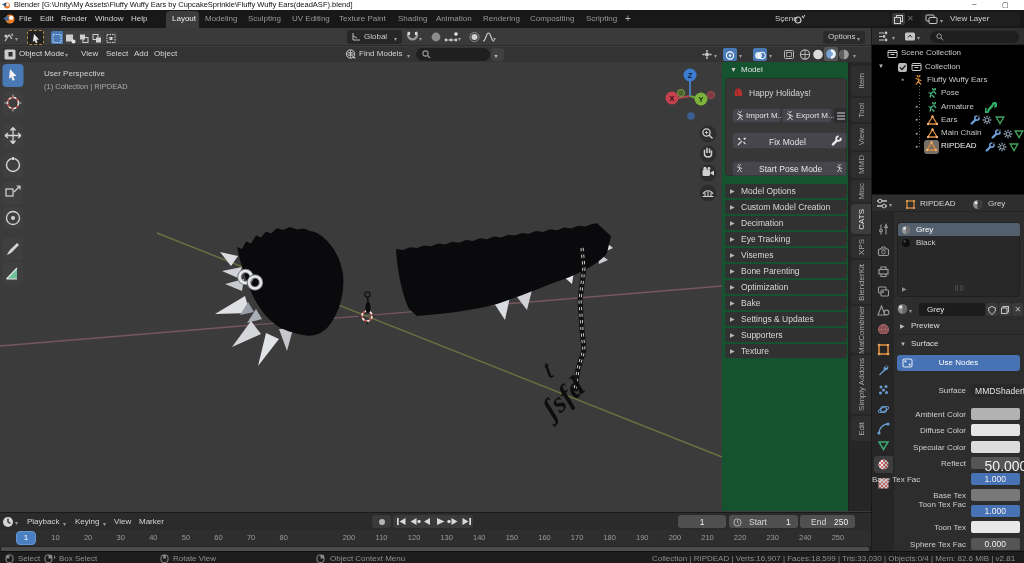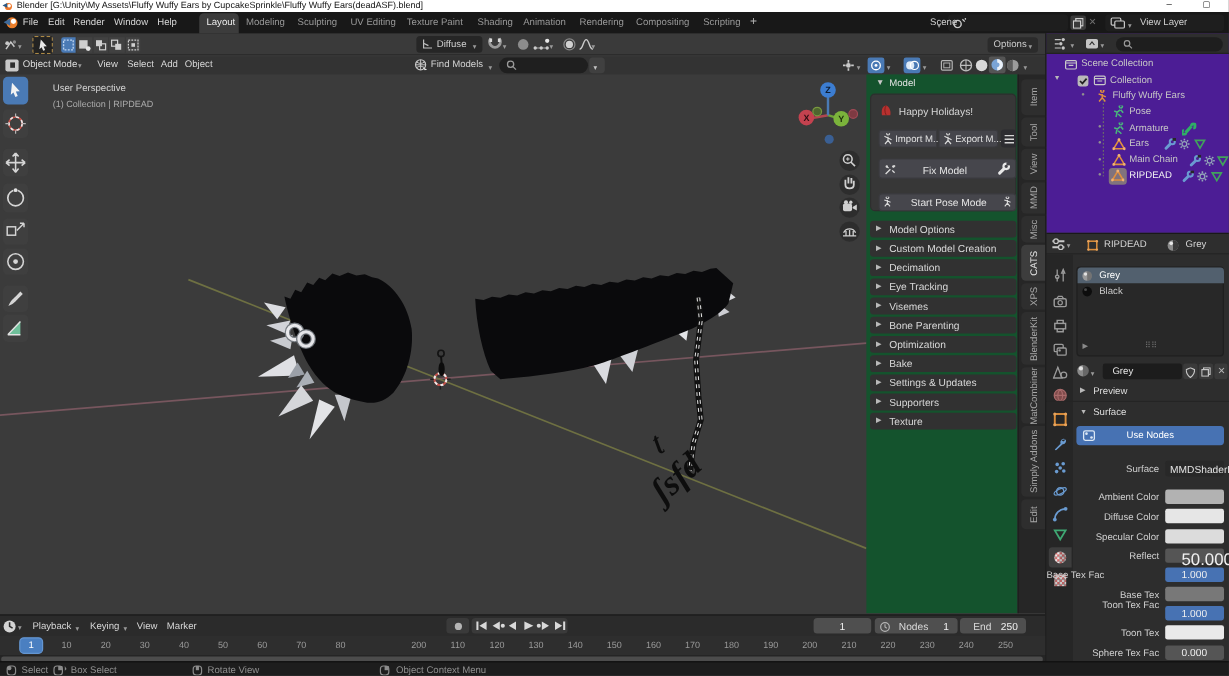--- a/index.html
+++ b/index.html
@@ -104,21 +104,21 @@
   <div class="ab" style="left:104.6px;top:3px;width:12.4px;height:13px;background:#414141;border-radius:0 2px 2px 0">
     <svg width="12" height="13" viewBox="0 0 12 13">
         <rect x="2" y="2.5" width="8" height="8" fill="none" stroke="#cfcfcf" stroke-dasharray="1.5 1"></rect>
         <rect x="4.5" y="5" width="3" height="3" fill="#cfcfcf"></rect>
       </svg>
   </div>
   <div class="ab" style="left:347px;top:2px;width:55px;height:14px;background:#262626;border-radius:3px"></div>
   <svg class="ab" style="left:351px;top:4px" width="11" height="10" viewBox="0 0 11 10">
       <path d="M2 1 V8 H9 M2 4 l4 2" stroke="#bdbdbd" fill="none"></path>
     </svg>
-  <div class="txt" style="left:364px;top:5px;color:#d0d0d0">Diffuse</div>
+  <div class="txt" style="left:364px;top:5px;color:#d0d0d0">Global</div>
   <div class="dd" style="position:absolute;left:394px;top:7px">▾</div>
   <svg class="ab" style="left:406px;top:3px" width="13" height="12" viewBox="0 0 13 12">
       <path d="M3 1 a4.5 4.5 0 1 0 7 0" stroke="#9a9a9a" stroke-width="2.4" fill="none"></path>
       <path d="M3 1 v3 M10 1 v3" stroke="#d8d8d8" stroke-width="2.2"></path>
     </svg>
   <div class="dd" style="position:absolute;left:419px;top:7px">▾</div>
   <svg class="ab" style="left:430px;top:3px" width="13" height="12" viewBox="0 0 13 12">
       <circle cx="6" cy="6" r="4.4" fill="#8c8c8c"></circle>
     </svg>
   <svg class="ab" style="left:444px;top:3px" width="15" height="12" viewBox="0 0 15 12">
@@ -438,21 +438,21 @@
       <span style="writing-mode:vertical-rl;transform:rotate(180deg);font-size:8px;color:#a8a8a8;white-space:nowrap">MatCombiner</span>
     </div>
 <div class="ab" style="left:2px;top:293px;width:21px;height:59px;background:#2e2e2e;border-radius:4px 0 0 4px;display:flex;align-items:center;justify-content:center">
       <span style="writing-mode:vertical-rl;transform:rotate(180deg);font-size:8px;color:#a8a8a8;white-space:nowrap">Simply Addons</span>
     </div>
 <div class="ab" style="left:2px;top:354px;width:21px;height:25px;background:#2e2e2e;border-radius:4px 0 0 4px;display:flex;align-items:center;justify-content:center">
       <span style="writing-mode:vertical-rl;transform:rotate(180deg);font-size:8px;color:#a8a8a8;white-space:nowrap">Edit</span>
     </div>
   </div>
 
-<div class="ab" style="left:872px;top:28px;width:152px;height:166px;background:#4c1d95">
+<div class="ab" style="left:872px;top:28px;width:152px;height:166px;background:#000000">
   <div class="ab" style="left:0;top:0;width:152px;height:17px;background:#2e2e2e;border-bottom:1px solid #222"></div>
   <svg class="ab" style="left:6px;top:3px" width="13" height="11" viewBox="0 0 13 11">
       <path d="M1 2 h5 M1 5.5 h3.4 M1 9 h5" stroke="#c5c5c5"></path>
       <circle cx="8" cy="2" r="1.4" fill="#c5c5c5"></circle>
       <circle cx="6" cy="5.5" r="1.4" fill="#c5c5c5"></circle>
       <circle cx="8" cy="9" r="1.4" fill="#c5c5c5"></circle>
     </svg>
   <div class="dd" style="position:absolute;left:20px;top:6px">▾</div>
   <svg class="ab" style="left:32px;top:3px" width="12" height="11" viewBox="0 0 12 11">
       <rect x="1" y="1.5" width="10" height="8" rx="1.5" fill="#c5c5c5"></rect>
@@ -763,21 +763,21 @@
         <path d="M67.5 1 L73.5 4.5 L67.5 8 Z M74.3 1 h1.7 v7 h-1.7 Z"></path>
       </g>
   </svg>
   <div class="ab" style="left:678px;top:2px;width:48px;height:13px;background:#4f4f4f;border-radius:3px"></div>
   <div class="txt" style="left:678px;top:5px;width:48px;text-align:center;color:#f2f2f2;font-size:8.5px">1</div>
   <div class="ab" style="left:729px;top:2px;width:69px;height:13px;background:#4f4f4f;border-radius:3px"></div>
   <svg class="ab" style="left:733px;top:4.5px" width="9" height="9" viewBox="0 0 9 9">
       <circle cx="4.5" cy="4.5" r="3.6" fill="none" stroke="#b5b5b5"></circle>
       <path d="M4.5 2.2 V4.5 L6 5.5" stroke="#b5b5b5" fill="none" stroke-width=".9"></path>
     </svg>
-  <div class="txt" style="left:749px;top:5px;color:#dadada;font-size:8.5px">Nodes</div>
+  <div class="txt" style="left:749px;top:5px;color:#dadada;font-size:8.5px">Start</div>
   <div class="txt" style="left:786px;top:5px;color:#f2f2f2;font-size:8.5px">1</div>
   <div class="ab" style="left:800px;top:2px;width:55px;height:13px;background:#4f4f4f;border-radius:3px"></div>
   <div class="txt" style="left:811px;top:5px;color:#dadada;font-size:8.5px">End</div>
   <div class="txt" style="left:834px;top:5px;color:#f2f2f2;font-size:8.5px">250</div>
   <div class="ab" style="left:0;top:17px;width:871px;height:16px;background:#2e2e2e"></div>
   <div class="txt" style="left:45.5px;top:21px;width:20px;text-align:center;color:#9a9a9a;font-size:7.5px">10</div>
     <div class="txt" style="left:78.1px;top:21px;width:20px;text-align:center;color:#9a9a9a;font-size:7.5px">20</div>
     <div class="txt" style="left:110.7px;top:21px;width:20px;text-align:center;color:#9a9a9a;font-size:7.5px">30</div>
     <div class="txt" style="left:143.3px;top:21px;width:20px;text-align:center;color:#9a9a9a;font-size:7.5px">40</div>
     <div class="txt" style="left:175.9px;top:21px;width:20px;text-align:center;color:#9a9a9a;font-size:7.5px">50</div>
@@ -821,13 +821,14 @@
   <svg class="ab" style="left:160px;top:2px" width="9" height="9" viewBox="0 0 9 9">
       <rect x="1" y="1" width="7" height="7.5" rx="2.5" fill="none" stroke="#8c8c8c"></rect>
       <rect x="3.2" y="1" width="2.6" height="3.5" fill="#8c8c8c"></rect>
     </svg>
   <div class="txt t8" style="left:173px;top:3px;color:#8f8f8f">Rotate View</div>
   <svg class="ab" style="left:316px;top:2px" width="9" height="9" viewBox="0 0 9 9">
       <rect x="1" y="1" width="7" height="7.5" rx="2.5" fill="none" stroke="#8c8c8c"></rect>
       <rect x="4.5" y="1" width="3.5" height="3.5" fill="#8c8c8c"></rect>
     </svg>
   <div class="txt t8" style="left:330px;top:3px;color:#8f8f8f">Object Context Menu</div>
+  <div class="txt t8" style="left:652px;top:3px;color:#8f8f8f">Collection | RIPDEAD | Verts:16,907 | Faces:18,599 | Tris:33,030 | Objects:0/4 | Mem: 82.6 MiB | v2.81</div>
 </div>
 
 </body></html>

